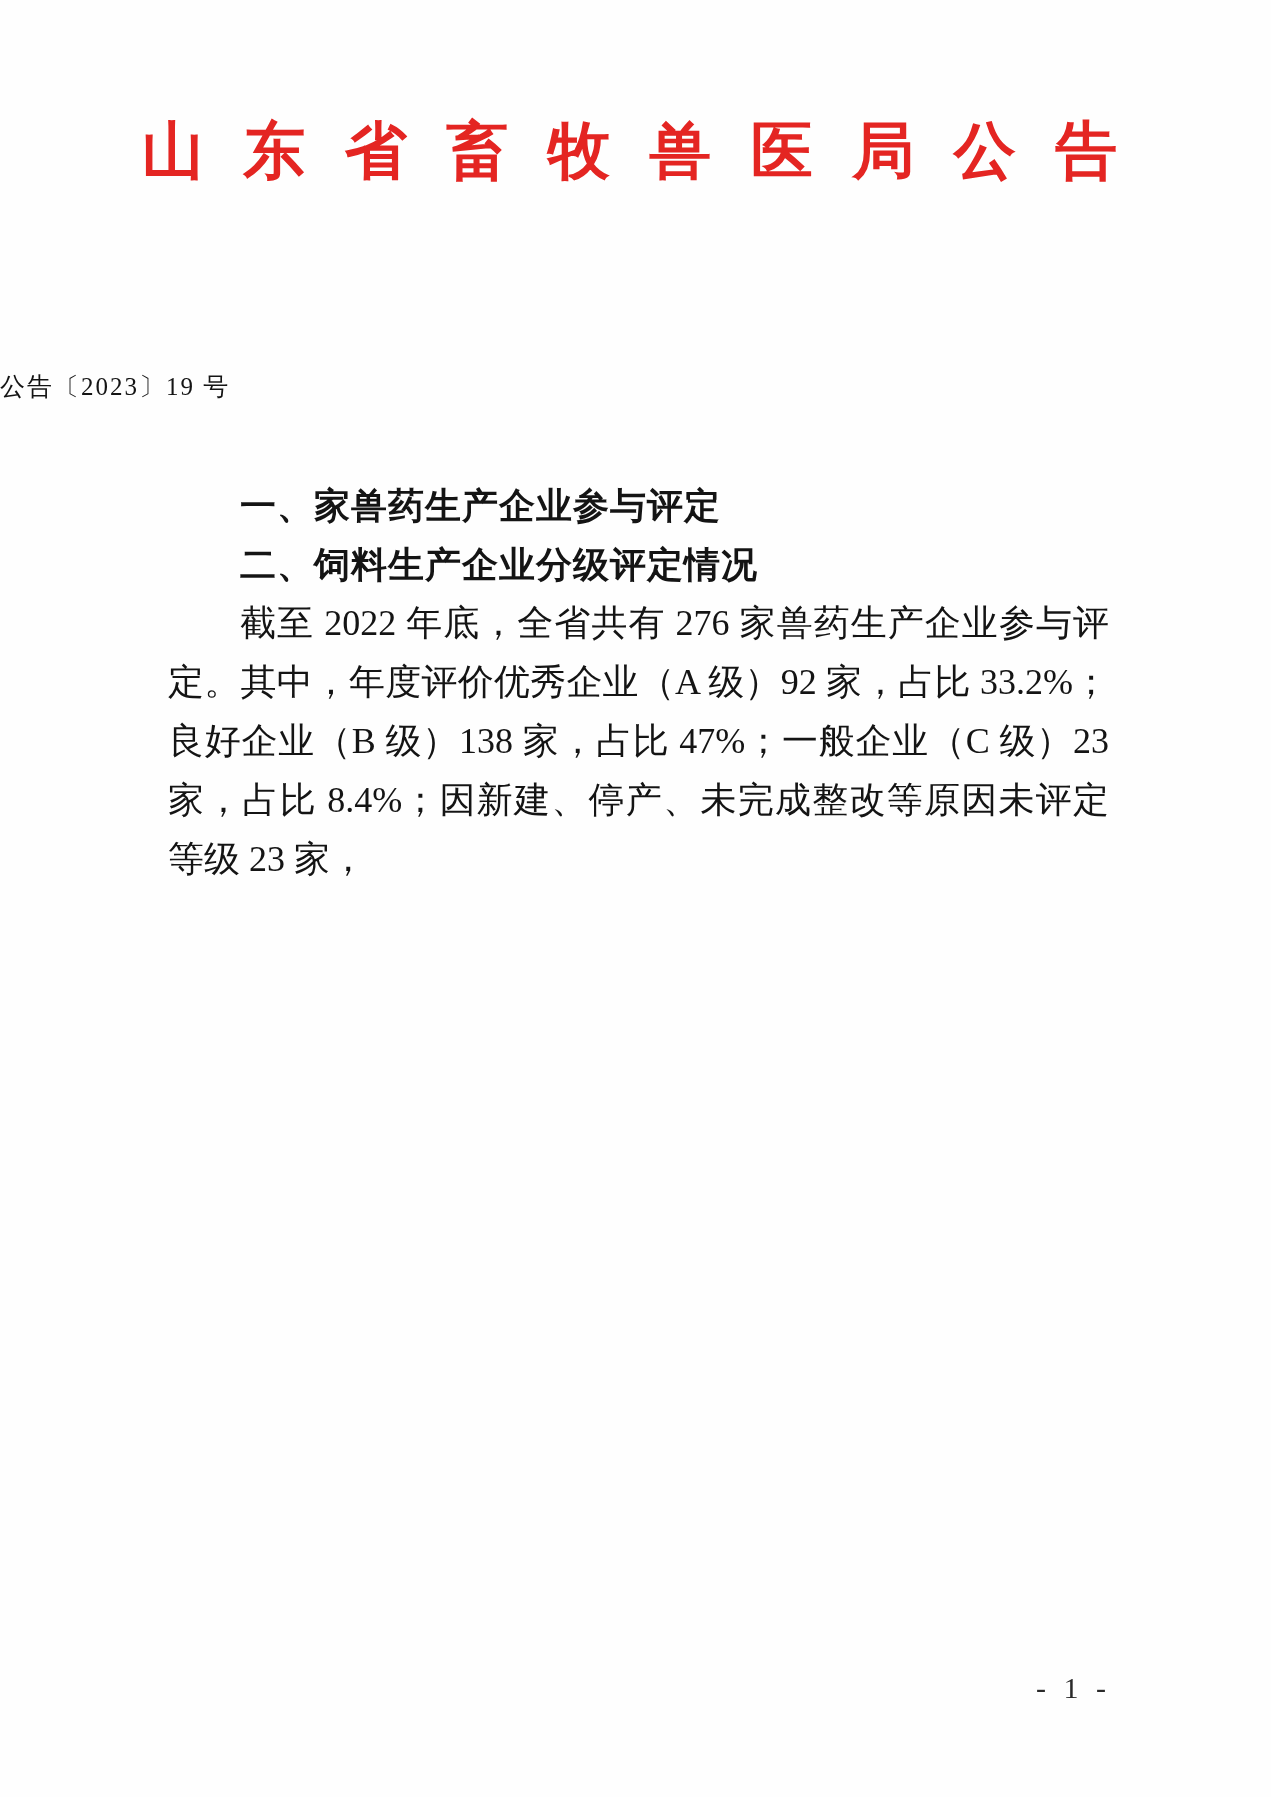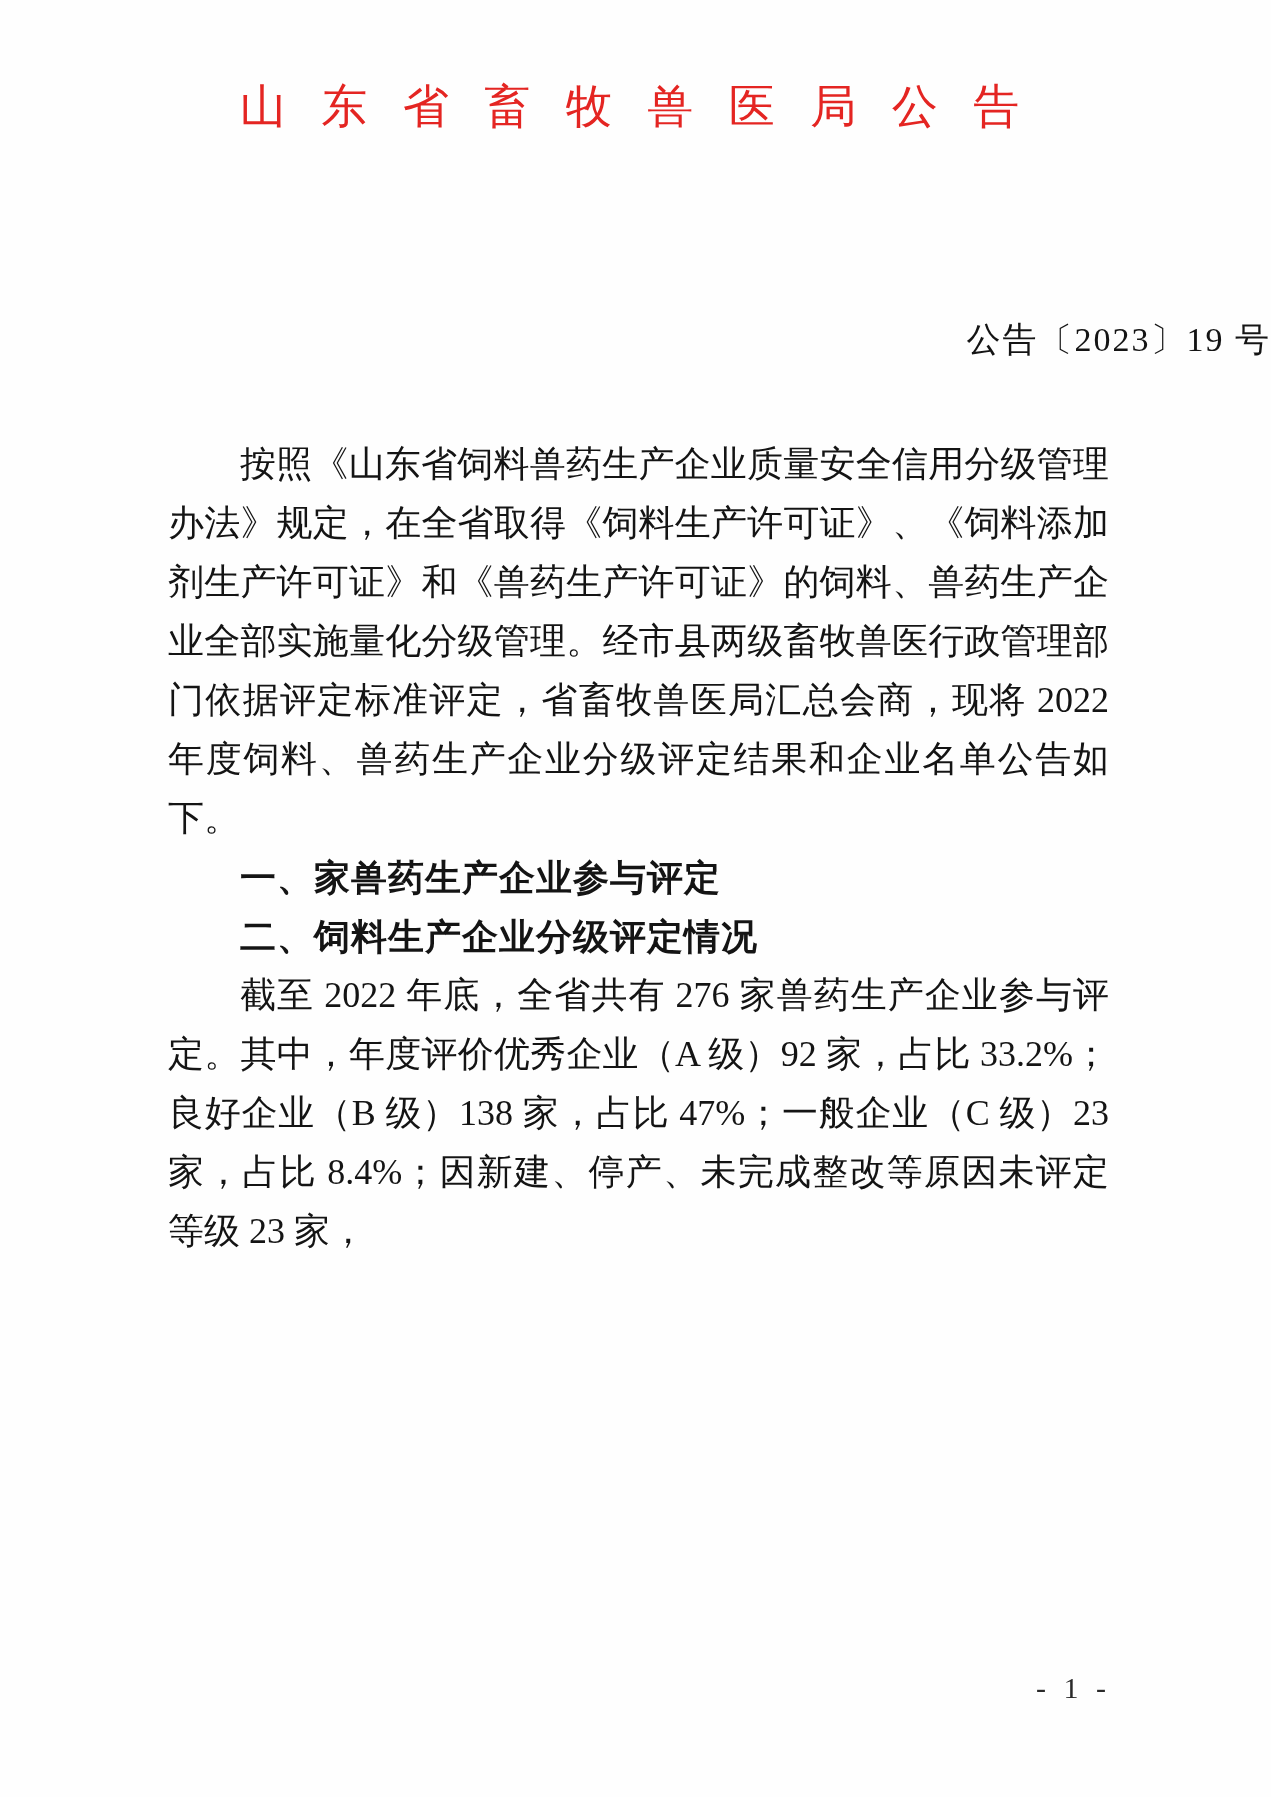--- a/index.html
+++ b/index.html
@@ -12,32 +12,32 @@
     width: 1271px;
     height: 1797px;
     background: #fefefe;
     font-family: "Liberation Serif", "DejaVu Serif", serif;
     color: #141414;
     overflow: hidden;
     box-sizing: border-box;
   }
   .doc-title {
     margin: 0;
-    padding-top: 84px;
+    padding-top: 120px;
     text-align: center;
-    font-size: 46px;
+    font-size: 62px;
     line-height: 1;
-    font-weight: normal;
+    font-weight: bold;
     letter-spacing: 12px;
     font-family: "Liberation Serif", "DejaVu Serif", serif;
   }
   .doc-number {
     margin-top: 190px;
-    text-align: right;
-    font-size: 34px;
+    text-align: left;
+    font-size: 25px;
     line-height: 1.2;
     letter-spacing: 2px;
   }
   .content {
     margin: 74px 162px 0 168px;
     font-size: 36px;
     line-height: 59px;
     text-align: justify;
     text-justify: inter-ideograph;
   }
@@ -68,21 +68,20 @@
 <body>
 
 <div class="page">
 
   <h1 class="doc-title" style="color: rgb(228, 37, 34);">山 东 省 畜 牧 兽 医 局 公 告</h1>
 
   <div class="doc-number">公告〔2023〕19 号</div>
 
   <div class="content">
 
-    <p class="para">按照《山东省饲料兽药生产企业质量安全信用分级管理办法》规定，在全省取得《饲料生产许可证》、《饲料添加剂生产许可证》和《兽药生产许可证》的饲料、兽药生产企业全部实施量化分级管理。经市县两级畜牧兽医行政管理部门依据评定标准评定，省畜牧兽医局汇总会商，现将 2022 年度饲料、兽药生产企业分级评定结果和企业名单公告如下。</p>
 
     <h2 class="sec-heading">一、家兽药生产企业参与评定</h2>
 
 
     <h2 class="sec-heading">二、饲料生产企业分级评定情况</h2>
 
     <p class="para">截至 2022 年底，全省共有 276 家兽药生产企业参与评定。其中，年度评价优秀企业（A 级）92 家，占比 33.2%；良好企业（B 级）138 家，占比 47%；一般企业（C 级）23 家，占比 8.4%；因新建、停产、未完成整改等原因未评定等级 23 家，</p>
 
   </div>
 

